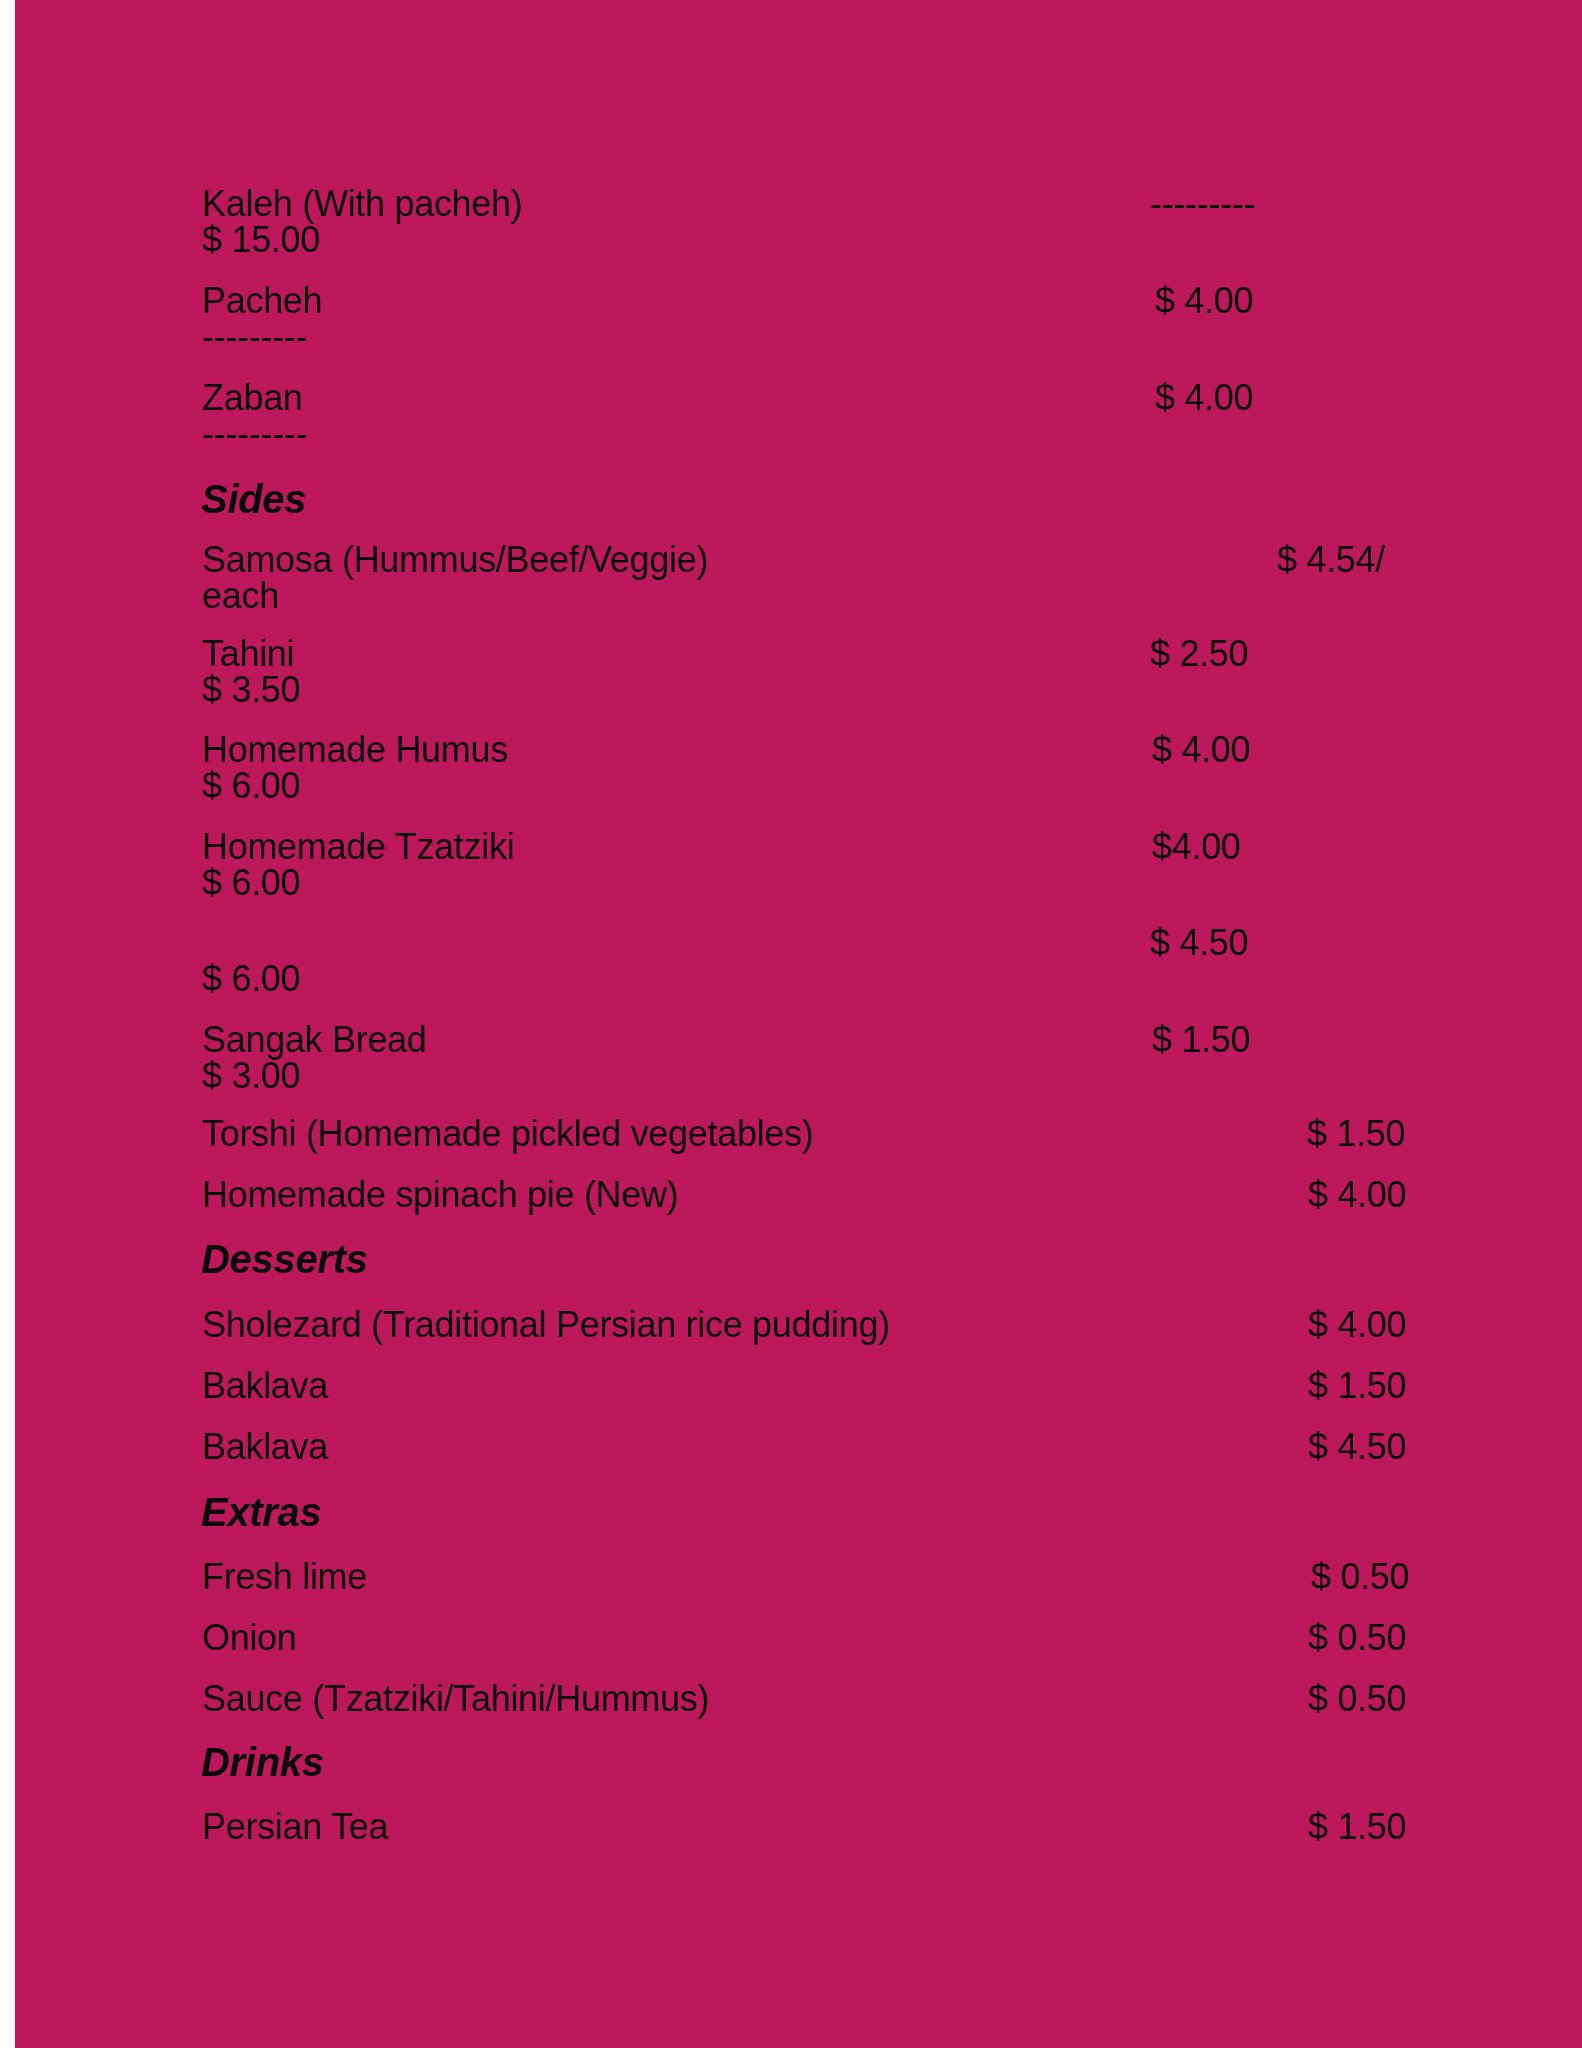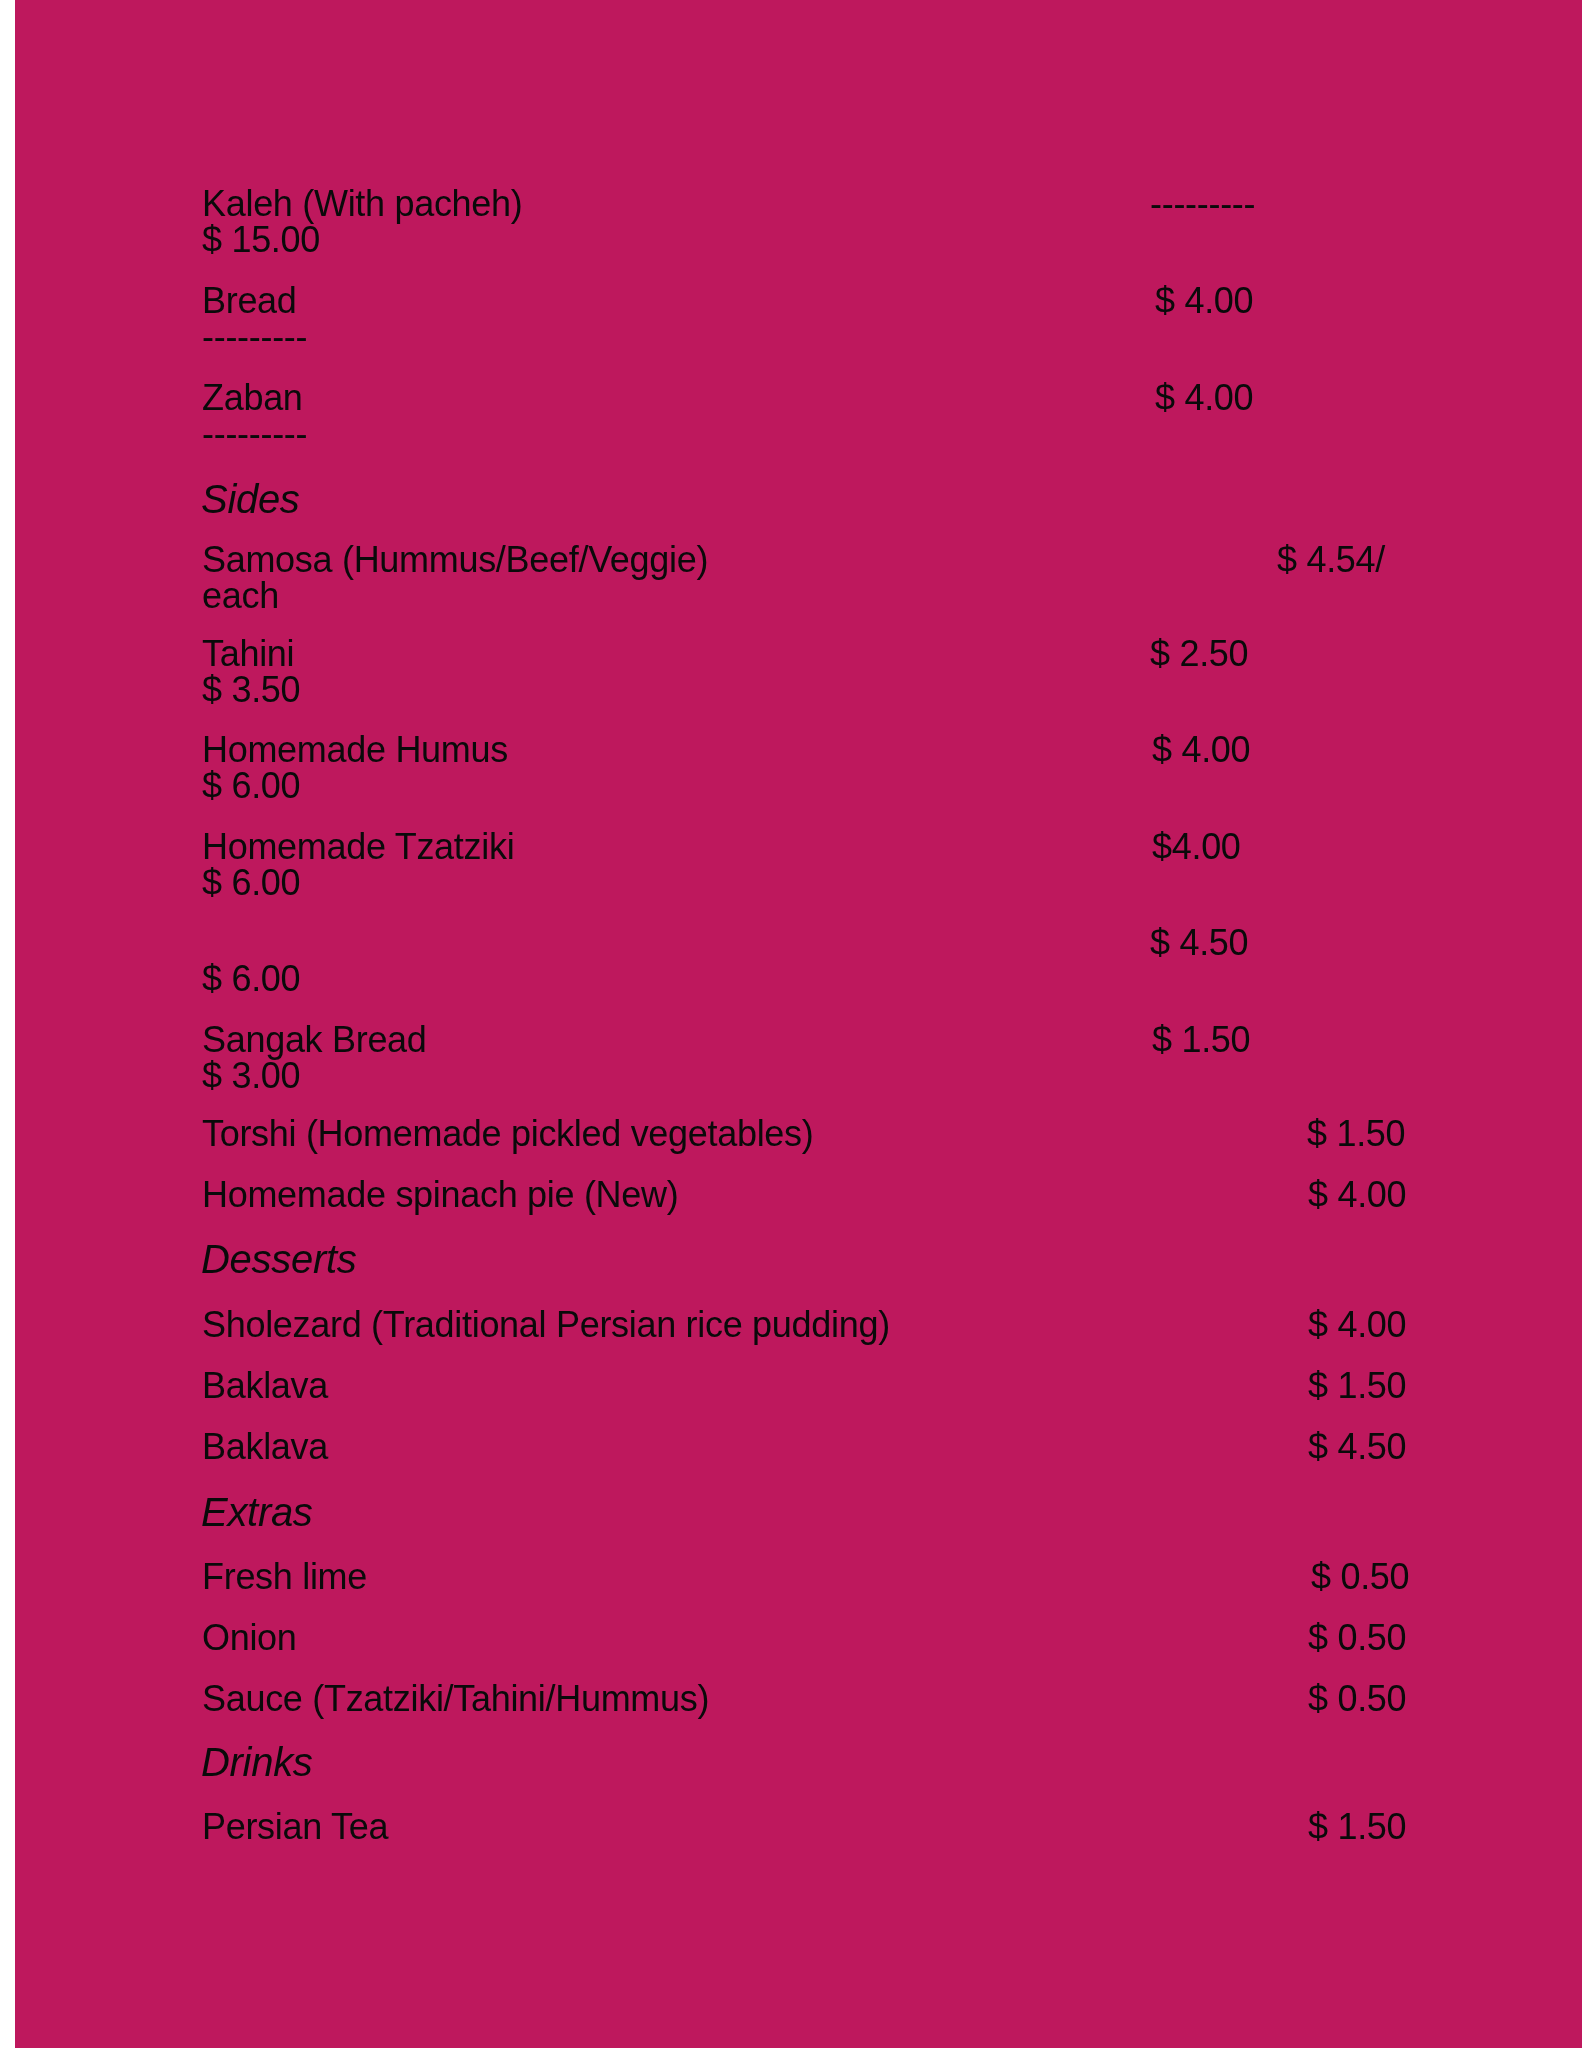--- a/index.html
+++ b/index.html
@@ -19,37 +19,37 @@
   .row {
     position: absolute; left: 0; width: 100%; height: 80px;
     font-size: 36px; line-height: 36px; letter-spacing: -0.3px;
   }
   .row .nm { position: absolute; left: 187px; top: 0; white-space: pre; }
   .row .pr { position: absolute; top: 0; white-space: pre; }
   .row .l2 { position: absolute; left: 187px; top: 36px; white-space: pre; }
   .heading {
     position: absolute; left: 186px; height: 48px;
     font-size: 40px; line-height: 40px;
-    font-weight: normal; font-style: italic;
+    font-weight: bold; font-style: italic;
     letter-spacing: -0.3px; white-space: pre;
   }
 </style>
 </head>
 <body>
 
 <div class="page">
 
   <div class="row" style="top:186px">
     <span class="nm">Kaleh (With pacheh)</span>
     <span class="pr" style="left:1135px">---------</span>
     <span class="l2">$ 15.00</span>
   </div>
 
   <div class="row" style="top:283px">
-    <span class="nm">Bread</span>
+    <span class="nm">Pacheh</span>
     <span class="pr" style="left:1140px">$ 4.00</span>
     <span class="l2">---------</span>
   </div>
 
   <div class="row" style="top:380px">
     <span class="nm">Zaban</span>
     <span class="pr" style="left:1140px">$ 4.00</span>
     <span class="l2">---------</span>
   </div>
 

